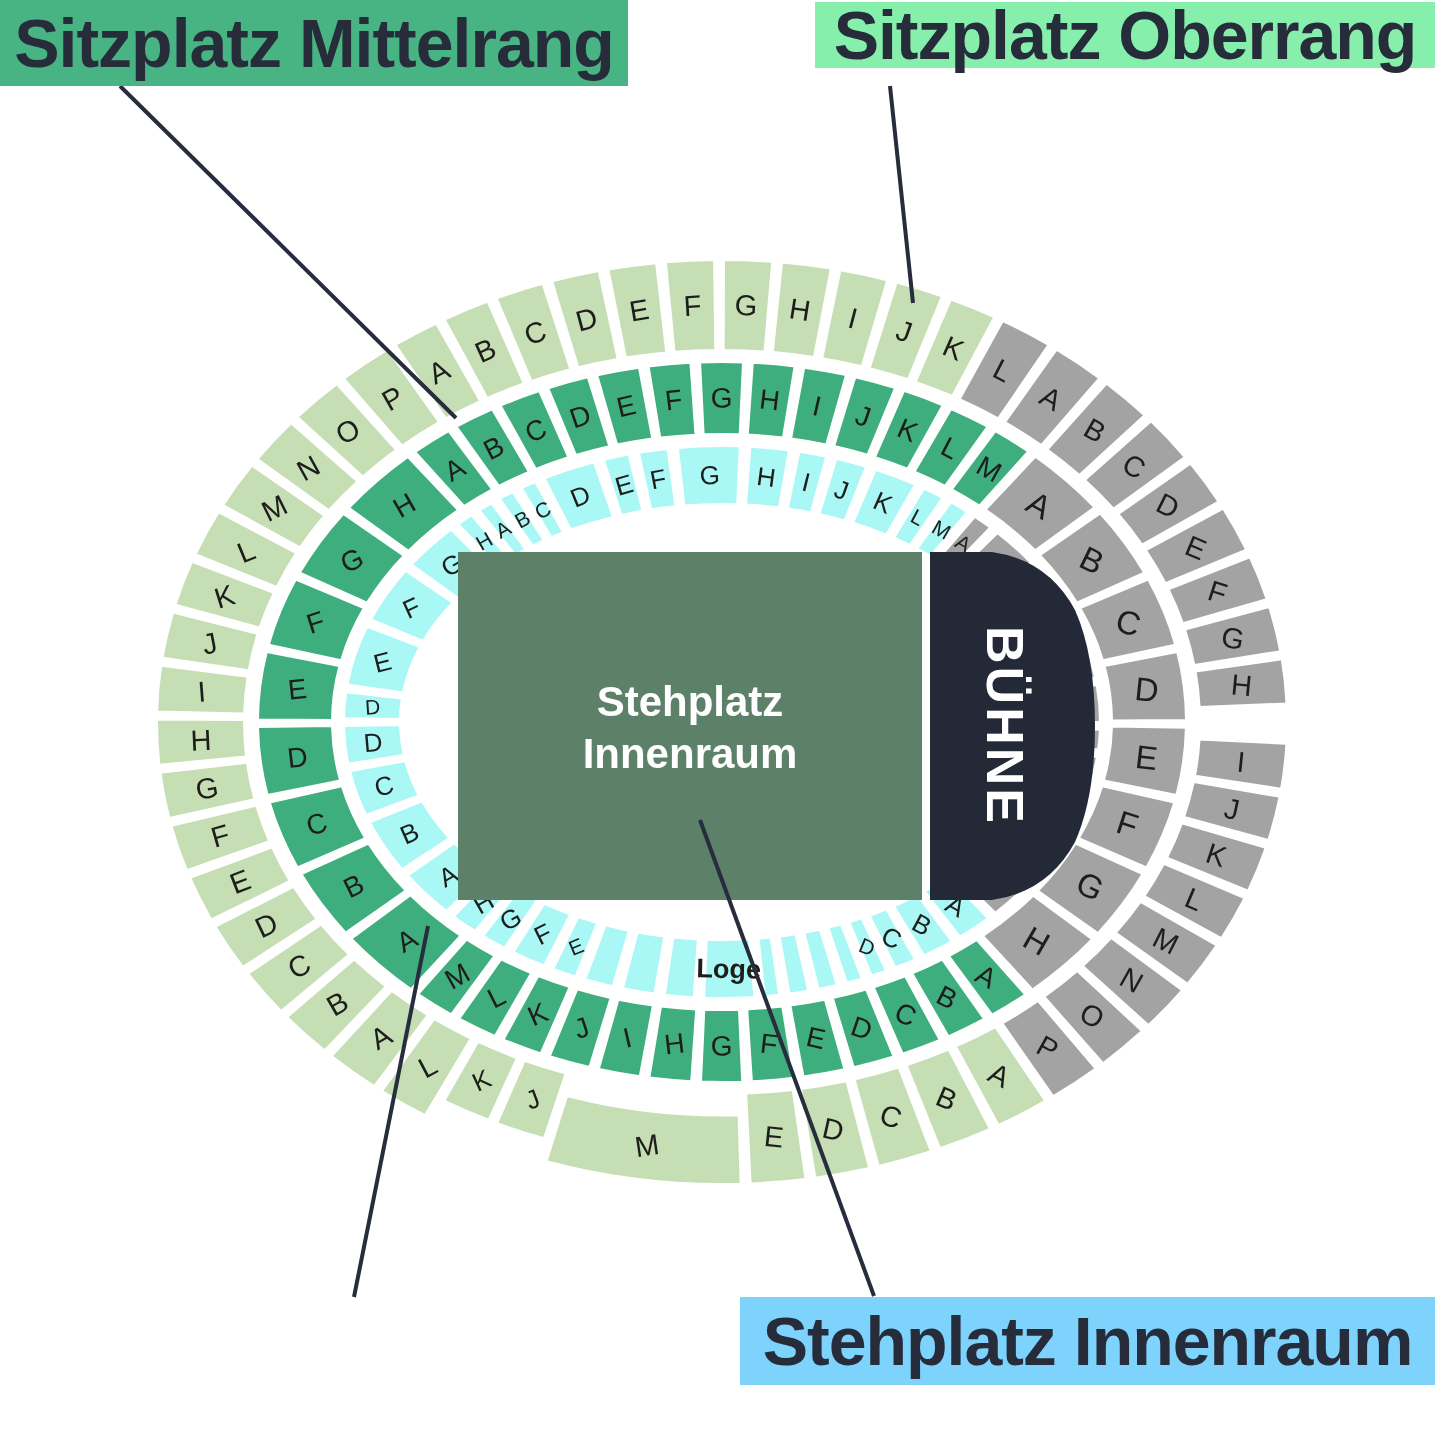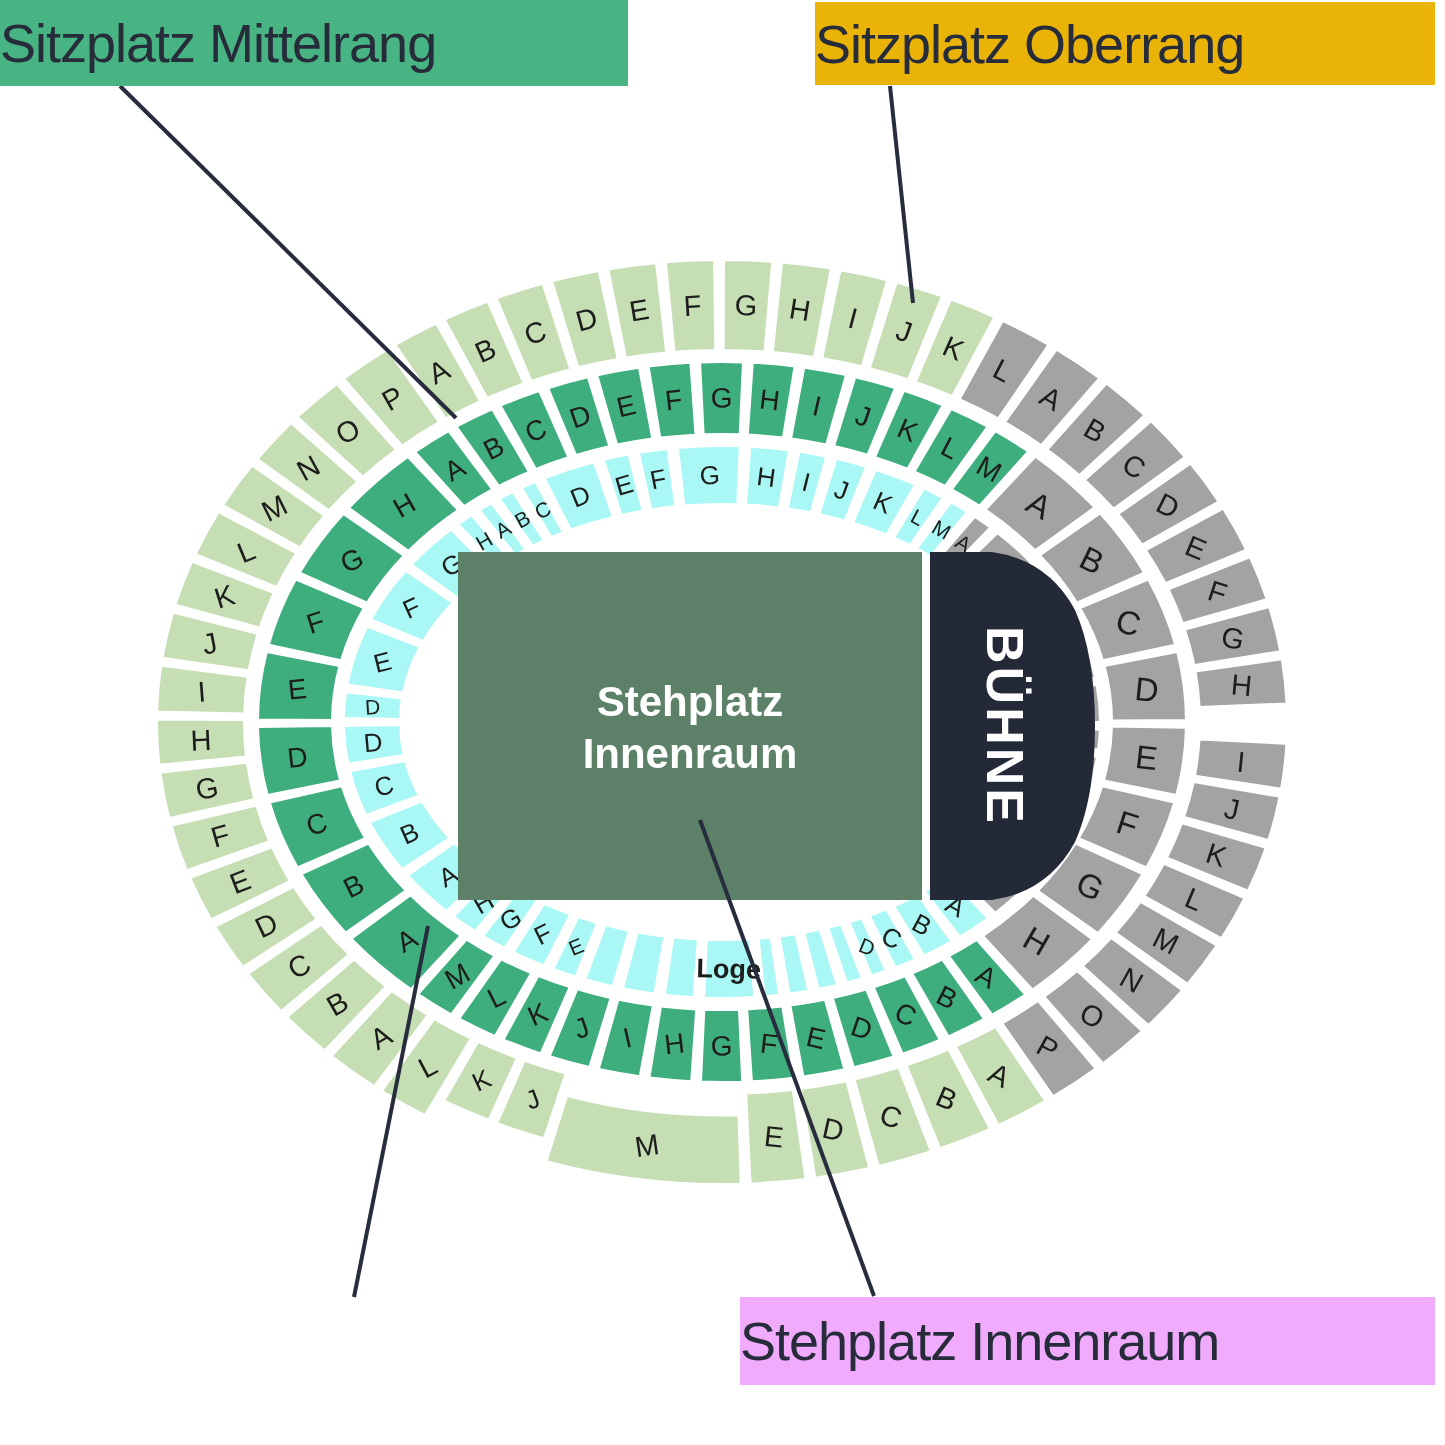--- a/index.html
+++ b/index.html
@@ -1,24 +1,24 @@
 <!DOCTYPE html>
 <html><head>
 <meta charset="utf-8">
 <style>
   html,body{margin:0;padding:0;background:#ffffff;width:1445px;height:1445px;overflow:hidden;
             font-family:"Liberation Sans", sans-serif;}
   .stage{position:relative;width:1445px;height:1445px;}
   svg{position:absolute;left:0;top:0;}
-  .legend{position:absolute;display:flex;align-items:center;
-          font-weight:normal;font-size:54px;letter-spacing:-1px;color:#272c3b;white-space:nowrap;}
+  .legend{position:absolute;display:flex;align-items:center;justify-content:center;
+          font-weight:bold;font-size:68px;letter-spacing:-1px;color:#272c3b;white-space:nowrap;}
   #lbl-mittelrang{left:0px;top:0px;width:628px;height:86px;background:#48b484;}
-  #lbl-oberrang{left:815px;top:2px;width:620px;height:83px;background:#eab308;}
+  #lbl-oberrang{left:815px;top:2px;width:620px;height:66px;background:#86efac;}
   #lbl-premium{left:10px;top:1298px;width:630px;height:90px;background:#9ef3e0;}
-  #lbl-innenraum{left:740px;top:1297px;width:695px;height:88px;background:#f0abfc;}
+  #lbl-innenraum{left:740px;top:1297px;width:695px;height:88px;background:#7dd3fc;}
   text{font-family:"Liberation Sans", sans-serif;}
 </style>
 </head>
 <body>
 
 <div class="stage">
   <svg id="map-svg" width="1445" height="1445" viewBox="0 0 1445 1445">
       <path d="M395.5,344.9 A565,462 0 0 1 436.1,323.5 L480.1,401.1 A478,372 0 0 0 445.8,418.4 Z" fill="#c6deb3" stroke="#ffffff" stroke-width="2"></path>
       <text x="439.1" y="371.7" fill="#1d1d1b" font-size="29" text-anchor="middle" dominant-baseline="central" font-weight="400" transform="rotate(-27.3 439.1 371.7)">A</text>
       <path d="M444.6,319.5 A565,462 0 0 1 487.7,301.6 L523.8,383.5 A478,372 0 0 0 487.3,397.9 Z" fill="#c6deb3" stroke="#ffffff" stroke-width="2"></path>

